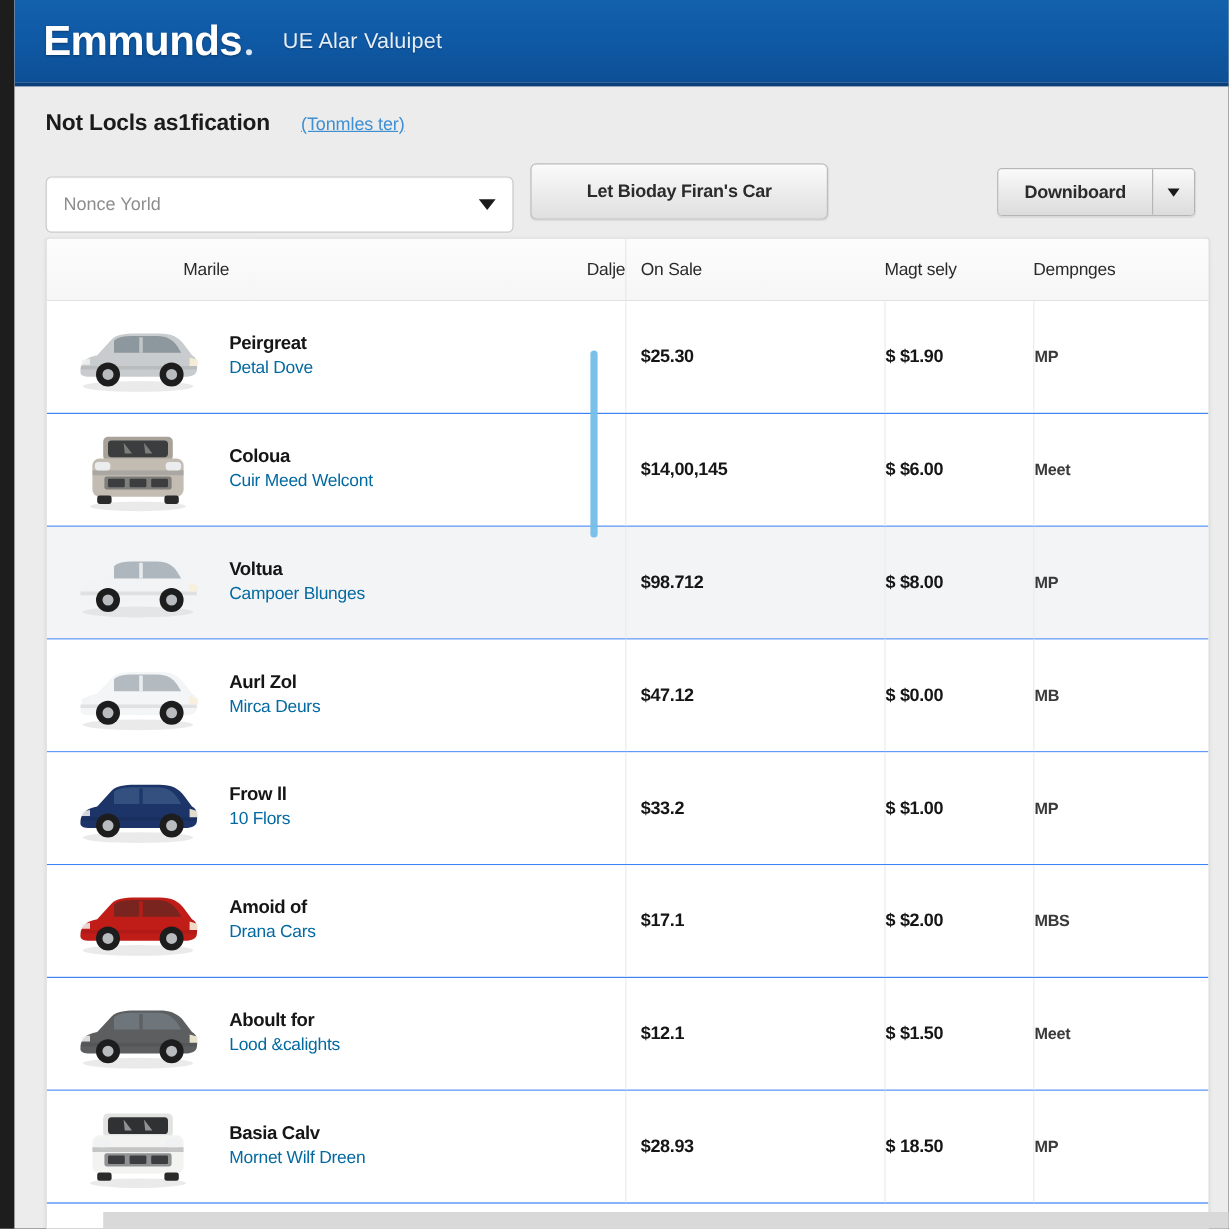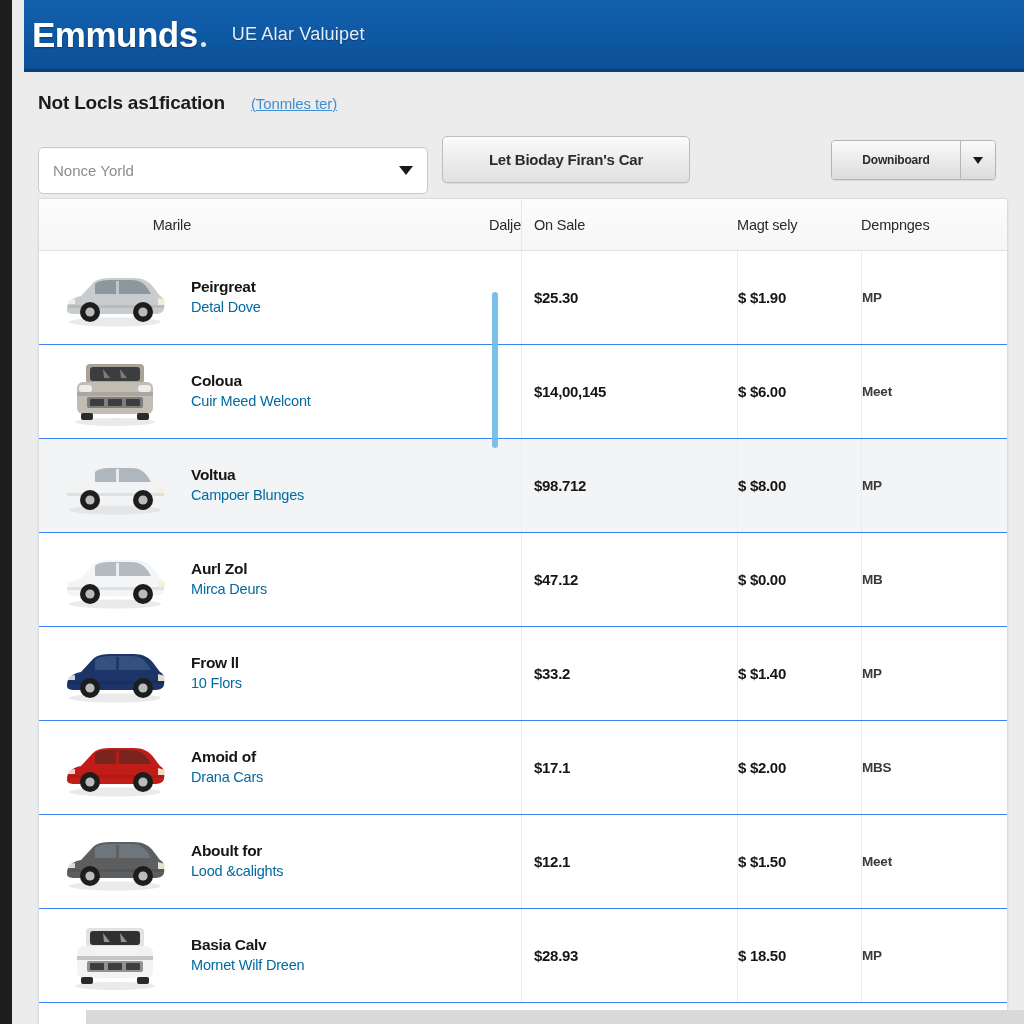--- a/index.html
+++ b/index.html
@@ -18,29 +18,29 @@
     height: 1024px;
     background: #ececed;
     box-sizing: border-box;
     border-left: 12px solid #1d1d1d;
     overflow: hidden;
   }
 
   
   .topbar {
     position: absolute;
-    left: 12px;
+    left: 0;
     top: 0;
     right: 0;
     height: 72px;
     background: linear-gradient(180deg, #1360ad 0%, #0f5aa6 45%, #0d4f95 100%);
     border-bottom: 3px solid #0a3f79;
     display: flex;
     align-items: center;
-    padding-left: 8px;
+    padding-left: 24px;
     box-sizing: border-box;
   }
   .brand {
     color: #ffffff;
     font-size: 35px;
     font-weight: bold;
     letter-spacing: -0.5px;
     text-shadow: 0 1px 2px rgba(0,0,0,0.35);
     line-height: 1;
   }
@@ -155,21 +155,21 @@
     border-radius: 4px;
     overflow: hidden;
     box-shadow: 0 1px 1px rgba(0,0,0,0.08);
   }
   .split-main {
     width: 128px;
     background: linear-gradient(180deg, #fafafa 0%, #e9e9e9 55%, #dcdcdc 100%);
     display: flex;
     align-items: center;
     justify-content: center;
-    font-size: 12px;
+    font-size: 15px;
     font-weight: bold;
     color: #2b2b2b;
     letter-spacing: -0.2px;
   }
   .split-arrow {
     width: 34px;
     background: linear-gradient(180deg, #fafafa 0%, #e9e9e9 55%, #dcdcdc 100%);
     border-left: 1px solid #b5b5b5;
     display: flex;
     align-items: center;
@@ -506,21 +506,21 @@
           <div class="cell c-name">
             <div>
               <div class="name-primary">Frow ll</div>
               <div class="name-secondary">10 Flors</div>
             </div>
           </div>
           <div class="cell c-sale">
             <span class="val-sale">$33.2</span>
           </div>
           <div class="cell c-magt">
-            <span class="val-magt">$  $1.40</span>
+            <span class="val-magt">$  $1.00</span>
           </div>
           <div class="cell c-demp">
             <span class="val-demp">MP</span>
           </div>
         </div>
         <div class="trow">
           <div class="cell c-thumb">
             <div class="thumb">
               <svg viewBox="0 0 112 72" xmlns="http://www.w3.org/2000/svg">
     <ellipse cx="56" cy="60" rx="46" ry="4.5" fill="#d9d9d9" opacity=".55"></ellipse>

